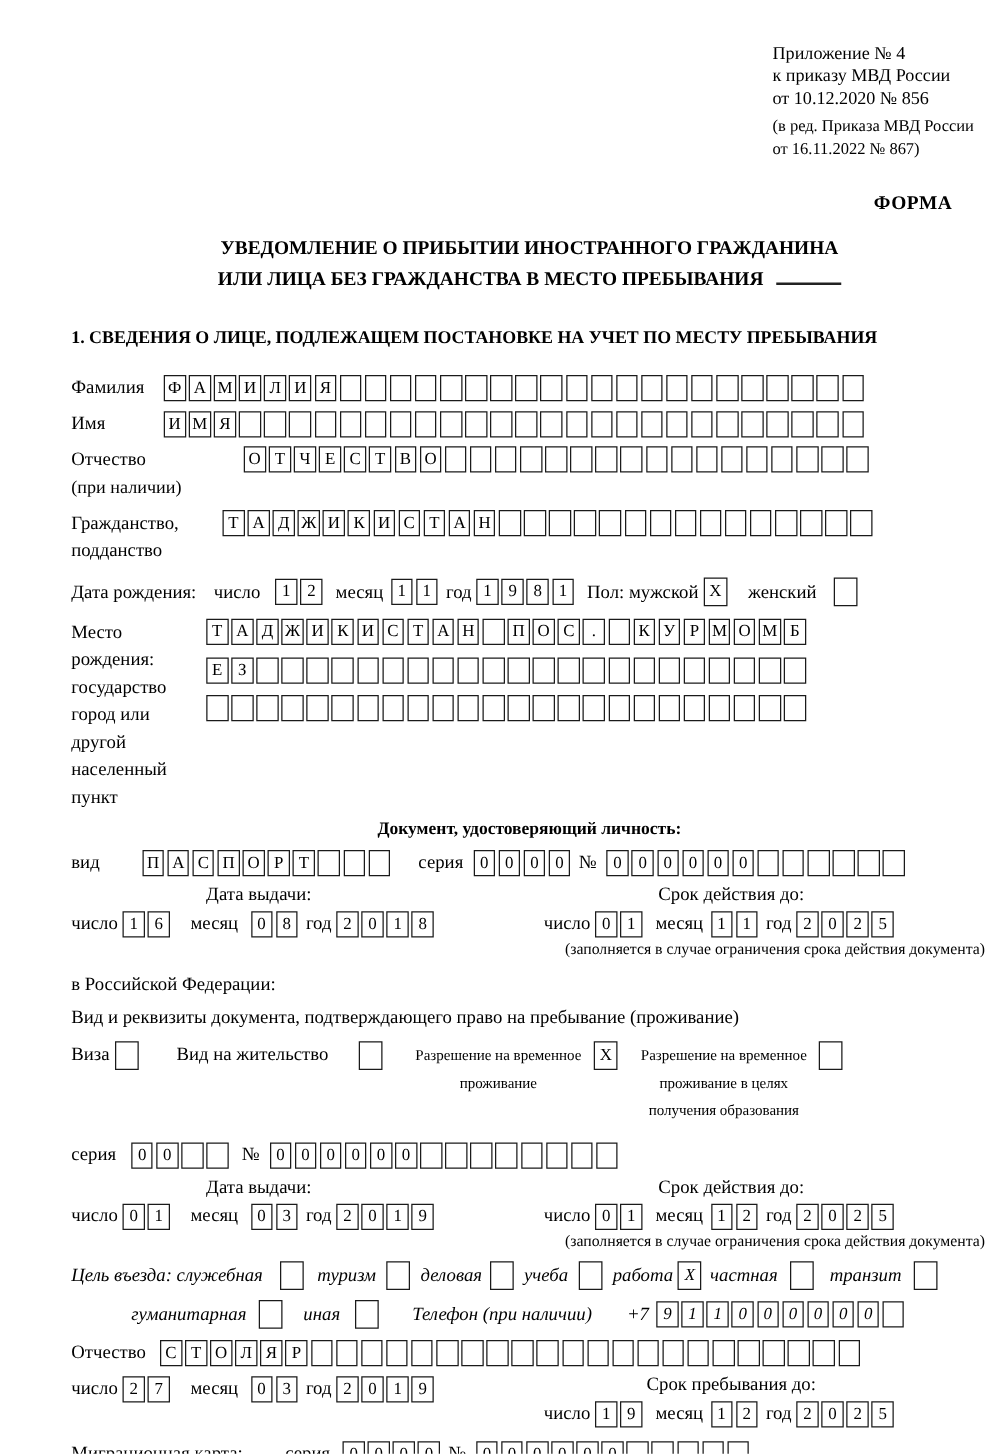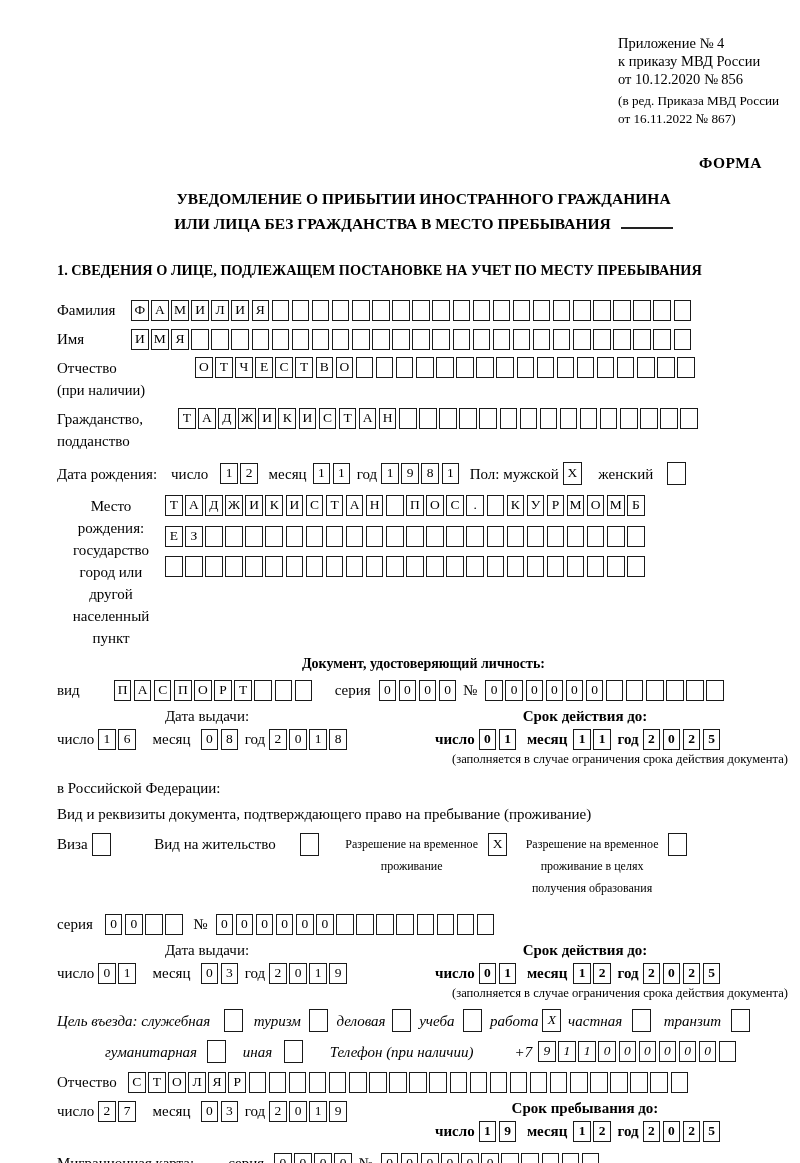--- a/index.html
+++ b/index.html
@@ -21,57 +21,57 @@
   .title { text-align: center; font-weight: bold; font-size: 15.5px; line-height: 25px; margin-top: 14px; }
   .u-line { display: inline-block; width: 52px; border-bottom: 2px solid #222; height: 14px; margin-left: 10px; }
 
   .section-heading { font-weight: bold; font-size: 14.3px; margin-top: 26px; margin-bottom: 20px; white-space: nowrap; }
 
   
   .frow { display: flex; align-items: center; margin-bottom: 7px; }
   .frow.top { align-items: flex-start; font-family: Liberation Serif, serif; }
   .flabel { font-size: 15px; line-height: 22px; flex-shrink: 0; }
   .lw74 { width: 74px; } .lw138 { width: 138px; } .lw121 { width: 121px; }
-  .lw108 { width: 108px; text-align: center; } .lw71 { width: 71px; }
+  .lw108 { width: 108px; } .lw71 { width: 71px; }
   .sub { font-size: 14.5px; }
 
   .boxes { display: inline-flex; align-items: center; }
   .cell {
     display: inline-block; width: 17.5px; height: 21px;
     border: 1.6px solid #1a1a1a; margin-right: 2.6px;
     font-size: 13.5px; line-height: 18px; text-align: center;
     background: #fff; flex-shrink: 0;
   }
   .cb .cell { width: 19px; height: 23px; line-height: 20px; }
 
   .boxcol .boxes { display: flex; margin-bottom: 9.5px; }
 
   .center-heading { text-align: center; font-weight: bold; font-size: 14px; margin: 4px 0 7px 0; }
 
   
   .dp { display: flex; margin-top: 3px; }
   .dp-left { width: 378px; }
-  .dp-right { flex: 1; font-weight: bold; }
+  .dp-right { flex: 1; }
   .dp-head { font-size: 15px; margin-bottom: 3px; }
   .dp-head.l { width: 300px; text-align: center; }
   .dp-head.r { width: 300px; text-align: center; }
   .dp-line { display: flex; align-items: center; }
   .dp-note { text-align: right; font-size: 12.6px; padding-right: 2px; margin-top: 2px; margin-bottom: 8px; }
 
   .para { font-size: 15px; line-height: 26px; margin-top: 6px; }
 
   
   .permits { display: flex; align-items: flex-start; margin-top: 6px; margin-bottom: 14px; }
   .p-multi { font-size: 12px; line-height: 22px; text-align: center; }
   .permits .boxes { margin-top: 0; }
 
   .ml4 { margin-left: 4px; } .ml6 { margin-left: 6px; } .ml8 { margin-left: 8px; }
   .ml10 { margin-left: 10px; } .ml12 { margin-left: 12px; } .ml14 { margin-left: 14px; }
   .ml16 { margin-left: 16px; } .ml20 { margin-left: 20px; } .ml24 { margin-left: 24px; }
-  .ml28 { margin-left: 41px; } .ml34 { margin-left: 34px; } .ml48 { margin-left: 48px; }
+  .ml28 { margin-left: 28px; } .ml34 { margin-left: 34px; } .ml48 { margin-left: 48px; }
   .mt10 { margin-top: 10px; }
 
   .inline-row { display: flex; align-items: center; margin-bottom: 8px; font-size: 15px; font-style: italic; }
 </style>
 </head>
 <body>
 
 <div class="page">
 
   <div class="hdr-block">

